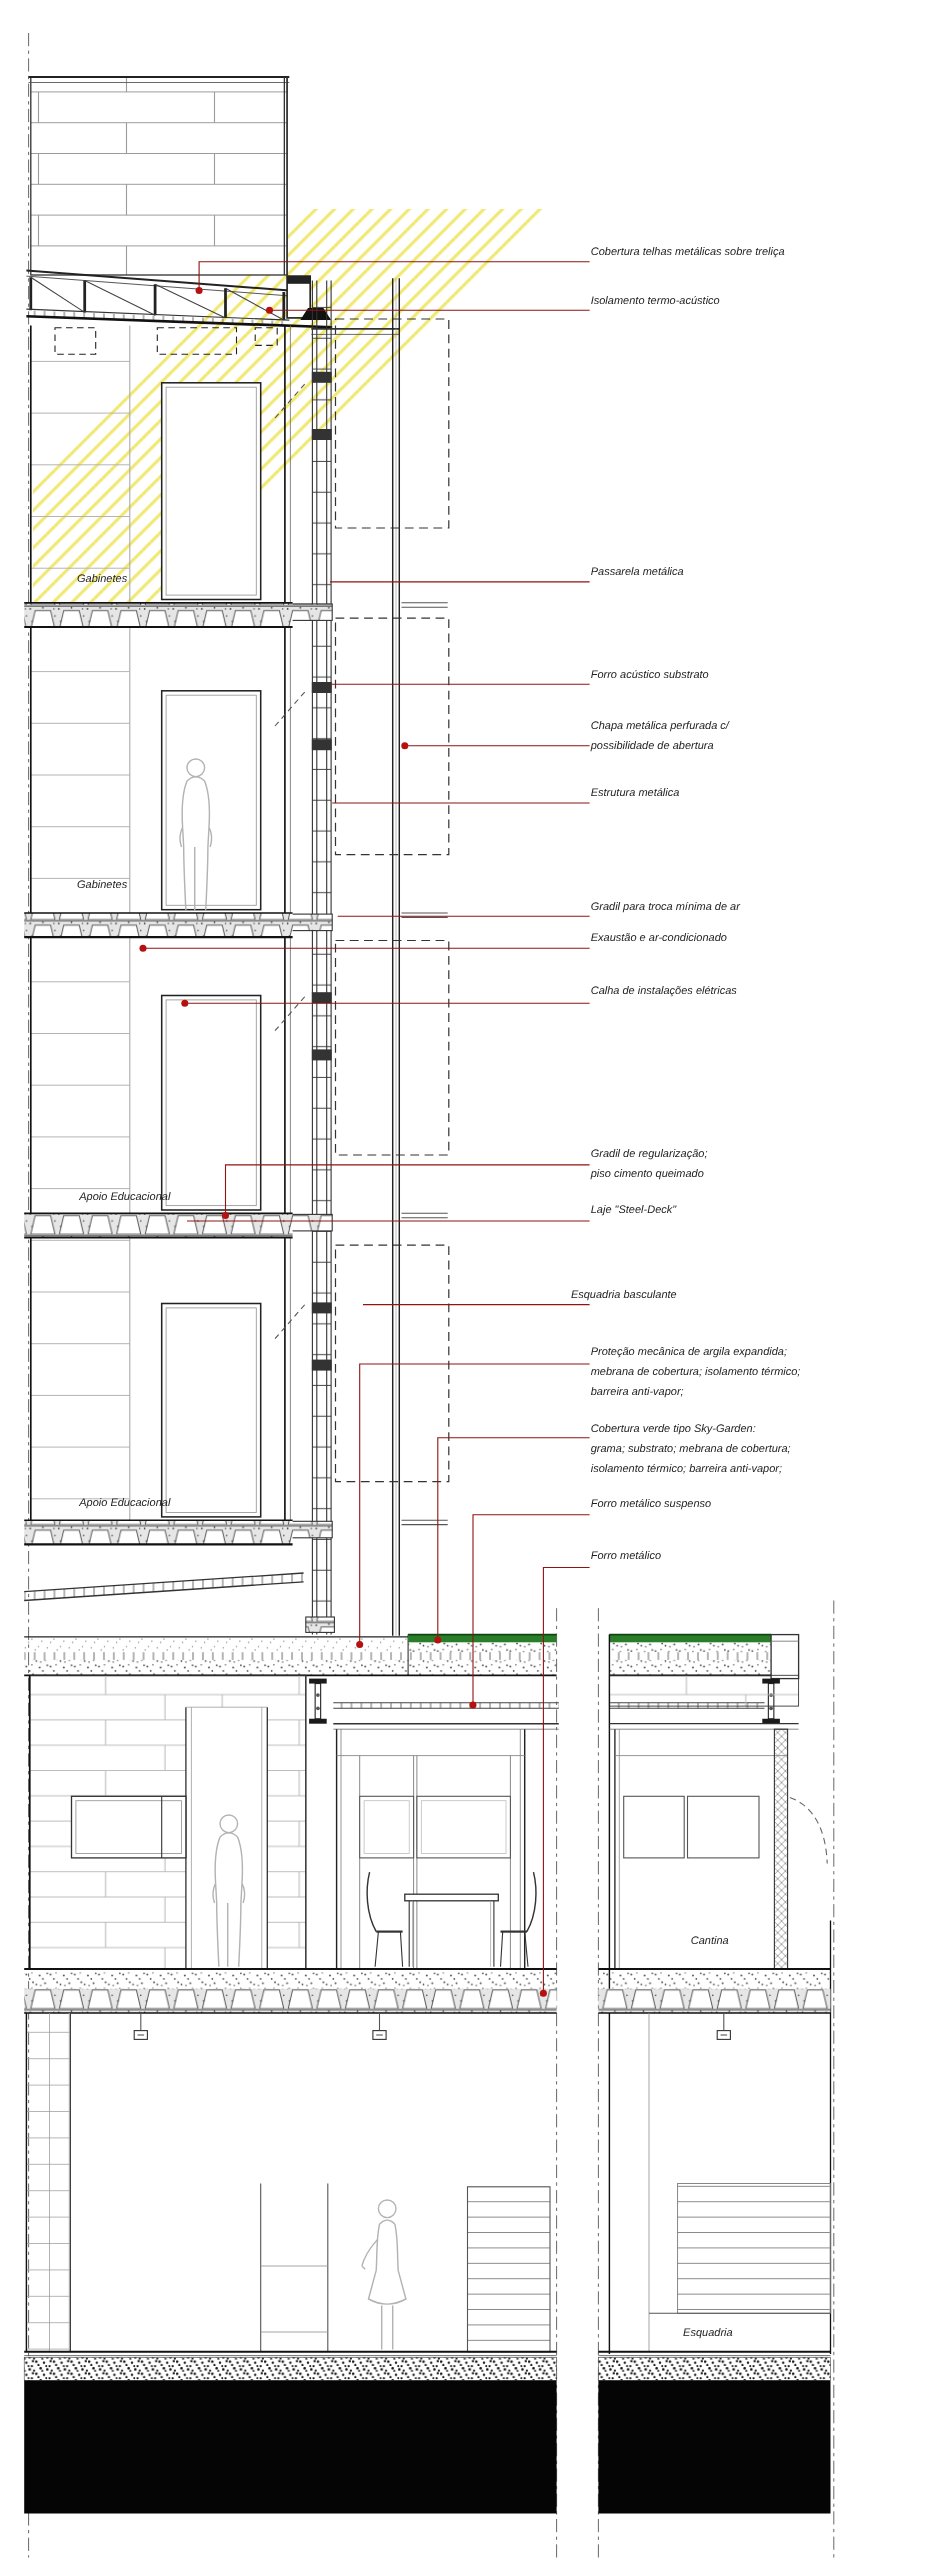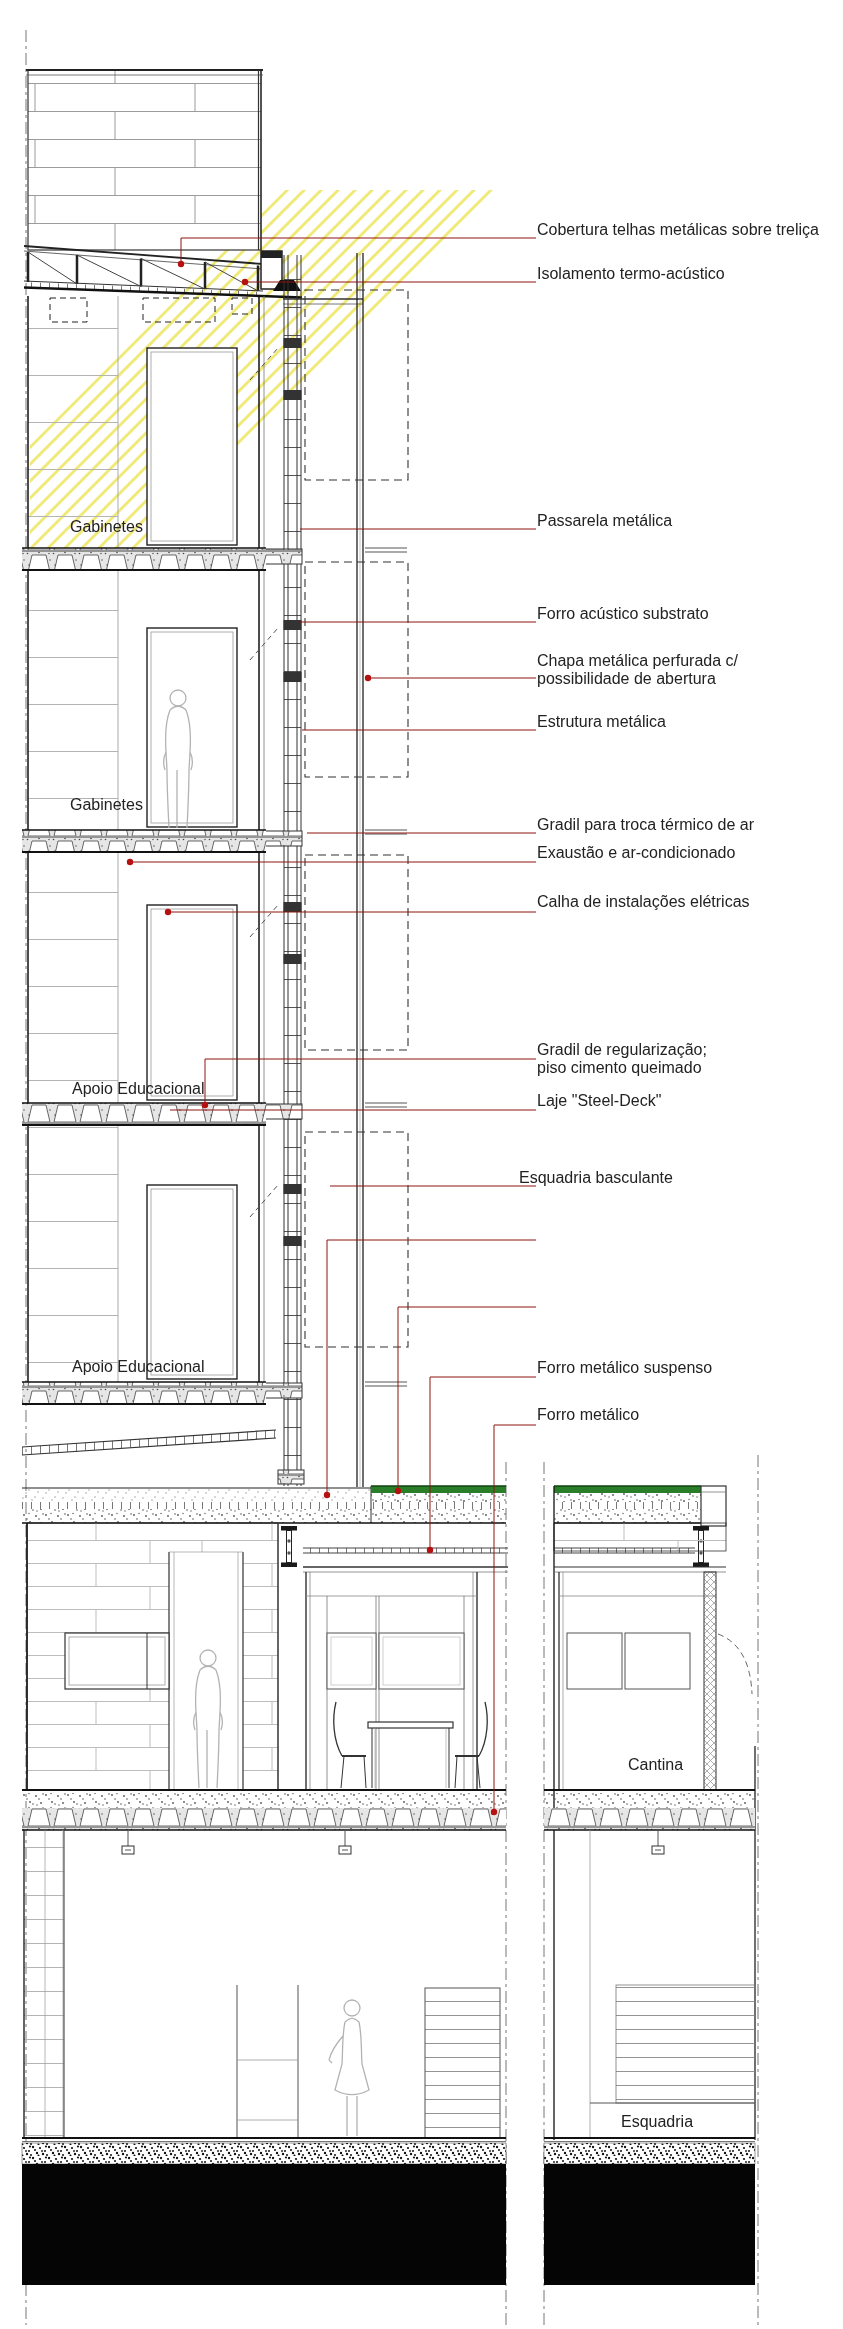--- a/index.html
+++ b/index.html
@@ -3,22 +3,22 @@
 <meta charset="utf-8">
 <style>
   :root{
     --leader:#8e1512; --dot:#b61111; --sun:#f0e871; --green:#2a7e2a;
     --ink:#1a1a1a; --text:#222222;
   }
   html,body{margin:0;padding:0;background:#fff;}
   #stage{position:relative;width:843px;height:2329px;background:#fff;overflow:hidden;
          font-family:"Liberation Sans",sans-serif;}
   #drawing{position:absolute;left:0;top:0;}
-  .lbl{position:absolute;font-size:16px;line-height:18px;color:var(--text);
-       white-space:pre-line;}
+  .lbl{position:absolute;font-size:10px;line-height:18px;color:var(--text);
+       white-space:pre-line;font-style:italic;}
   .leader path{stroke:var(--leader);stroke-width:1;fill:none;}
   .leader circle{fill:var(--dot);}
   .green-roof{fill:var(--green);}
 </style>
 </head>
 <body>
 
 <div id="stage">
 
 <svg id="drawing" width="843" height="2329" viewBox="0 0 843 2329">
@@ -412,27 +412,33 @@
   </g>
 </svg>
 
 <div class="lbl" style="left:537px;top:221px">Cobertura telhas metálicas sobre treliça</div>
 <div class="lbl" style="left:537px;top:265px">Isolamento termo-acústico</div>
 <div class="lbl" style="left:537px;top:512px">Passarela metálica</div>
 <div class="lbl" style="left:537px;top:605px">Forro acústico substrato</div>
 <div class="lbl" style="left:537px;top:652px">Chapa metálica perfurada c/
 possibilidade de abertura</div>
 <div class="lbl" style="left:537px;top:713px">Estrutura metálica</div>
-<div class="lbl" style="left:537px;top:816px">Gradil para troca térmico de ar</div>
+<div class="lbl" style="left:537px;top:816px">Gradil para troca mínima de ar</div>
 <div class="lbl" style="left:537px;top:844px">Exaustão e ar-condicionado</div>
 <div class="lbl" style="left:537px;top:893px">Calha de instalações elétricas</div>
 <div class="lbl" style="left:537px;top:1041px">Gradil de regularização;
 piso cimento queimado</div>
 <div class="lbl" style="left:537px;top:1092px">Laje "Steel-Deck"</div>
 <div class="lbl" style="left:519px;top:1169px">Esquadria basculante</div>
+<div class="lbl" style="left:537px;top:1221px">Proteção mecânica de argila expandida;
+mebrana de cobertura; isolamento térmico;
+barreira anti-vapor;</div>
+<div class="lbl" style="left:537px;top:1291px">Cobertura verde tipo Sky-Garden:
+grama; substrato; mebrana de cobertura;
+isolamento térmico; barreira anti-vapor;</div>
 <div class="lbl" style="left:537px;top:1359px">Forro metálico suspenso</div>
 <div class="lbl" style="left:537px;top:1406px">Forro metálico</div>
 
 <div class="lbl" style="left:70px;top:518px">Gabinetes</div>
 <div class="lbl" style="left:70px;top:796px">Gabinetes</div>
 <div class="lbl" style="left:72px;top:1080px">Apoio Educacional</div>
 <div class="lbl" style="left:72px;top:1358px">Apoio Educacional</div>
 <div class="lbl" style="left:628px;top:1756px">Cantina</div>
 <div class="lbl" style="left:621px;top:2113px">Esquadria</div>
 

